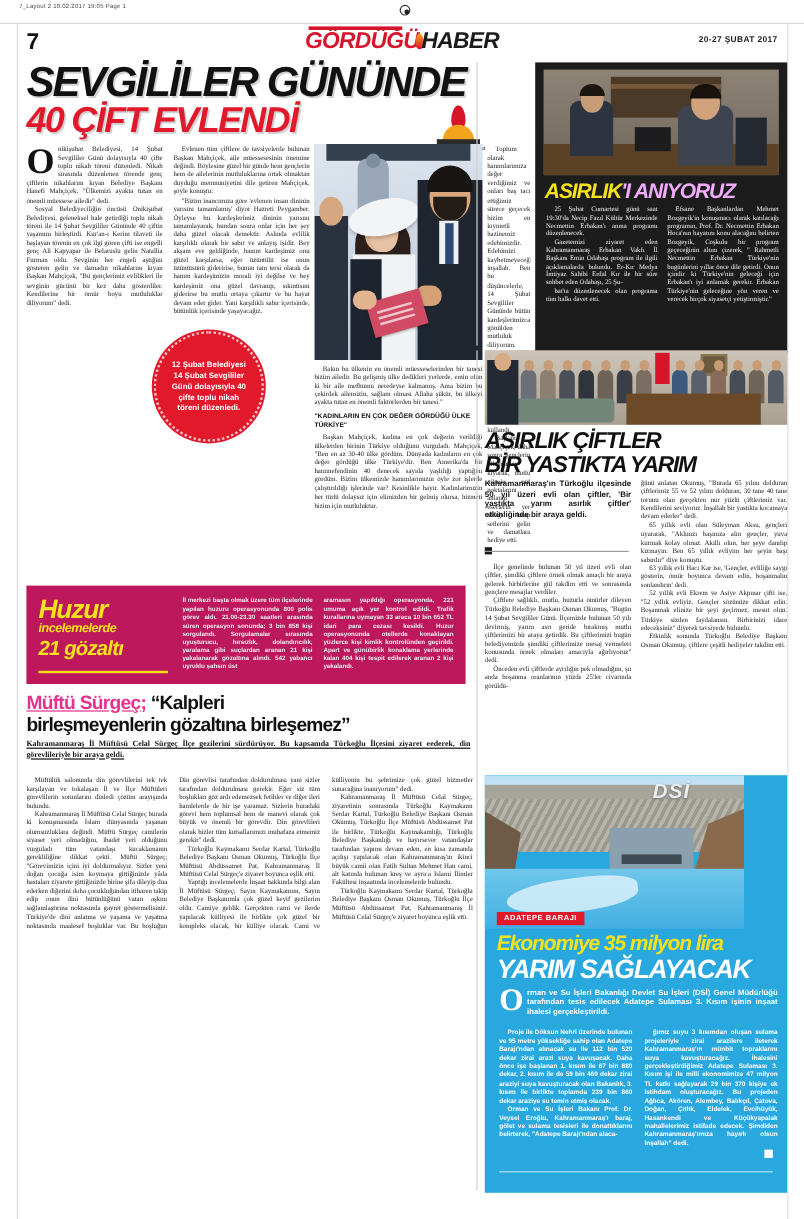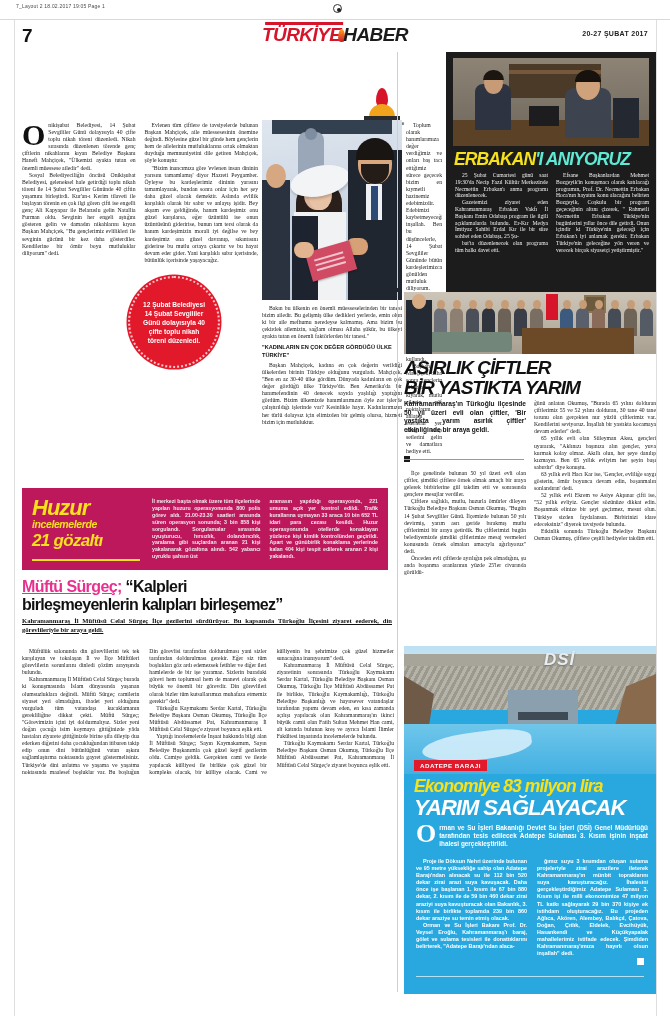--- a/index.html
+++ b/index.html
@@ -162,21 +162,21 @@
   .ep-m2hair { position: absolute; left: 122px; top: 12px; width: 26px; height: 12px; border-radius: 13px 13px 0 0; background: #17120d; }
   .ep-laptop { position: absolute; left: 76px; top: 48px; width: 30px; height: 20px; background: #1d1d1f; }
   .ep-chair { position: absolute; left: 160px; top: 40px; width: 26px; height: 40px; background: #242830; }
 
   .erb-title {
     position: absolute; left: 8px; top: 98px; width: 196px;
     font-size: 17.5px; font-weight: bold; font-style: italic;
     letter-spacing: -.9px; white-space: nowrap; line-height: 18px;
   }
   .erb-title .y { color: #f5e11c; }
-  .erb-title .w { color: #5eead4; font-style: italic; }
+  .erb-title .w { color: #f0abfc; font-style: italic; }
   .erb-cols {
     position: absolute; left: 9px; top: 120px; width: 194px; height: 118px;
     column-count: 2; column-gap: 8px;
   }
   .erb-cols p {
     margin: 0; font-family: "Liberation Serif", serif;
     font-size: 5.6px; line-height: 6.8px; color: #f0f0f0;
     text-align: justify;
   }
   .erb-cols p.ind { text-indent: 7px; }
@@ -313,21 +313,21 @@
     margin: 0; font-family: "Liberation Serif", serif;
     font-size: 5.7px; line-height: 7.1px; color: #1a1a1a; text-align: justify;
   }
   .yastik-c1 p.ind, .yastik-c2 p.ind { text-indent: 7px; }
 
   
   .adatepe {
     position: absolute; left: 404px; top: 646px; width: 252px; height: 348px;
     background: #29a8e0; overflow: hidden;
   }
-  .ad-photo { position: absolute; left: 0; top: 0; width: 252px; height: 128px; overflow: hidden; }
+  .ad-photo { position: absolute; left: 0; top: 0; width: 216px; height: 128px; overflow: hidden; }
   .ad-sky { position: absolute; left: 0; top: 0; width: 252px; height: 46px; background: linear-gradient(#bcdff2,#e7f3fa); }
   .ad-rock { position: absolute; left: 0; top: 8px; width: 252px; height: 56px; background: #a7a49a; }
   .ad-rock2 { position: absolute; left: 0; top: 20px; width: 252px; height: 44px; background: repeating-linear-gradient(118deg,#b6b3a8 0 3px,#9b988d 3px 6px); }
   .ad-cliffL { position: absolute; left: 0; top: 30px; width: 30px; height: 60px; background: #6f5a48; clip-path: polygon(0 0,100% 30%,78% 100%,0 100%); }
   .ad-cliffR { position: absolute; right: 0; top: 28px; width: 44px; height: 62px; background: #8a6a4c; clip-path: polygon(32% 20%,100% 0,100% 100%,0 100%); }
   .ad-building { position: absolute; left: 104px; top: 44px; width: 70px; height: 40px; background: #8ba0ae; }
   .ad-building::after { content:""; position:absolute; left:10px; top:22px; width:50px; height:8px; background:#3e4a54; }
   .ad-dsi {
     position: absolute; left: 140px; top: 4px;
     font-size: 17px; font-weight: bold; font-style: italic; color: #e9eef2;
@@ -381,25 +381,29 @@
   <div class="printmarks">
     <div class="slug">7_Layout 2  18.02.2017  19:05  Page 1</div>
     <div class="regmark"></div>
   </div>
   <div class="edgebar-l"></div>
   <div class="edgebar-r"></div>
 
   <div class="masthead">
     <div class="folio">7</div>
     <div class="logo">
-      <span class="redline"></span><span class="l1">TÜRKİYE</span><span class="flame"></span><span class="l2">HABER</span>
+      <span class="redline"></span><span class="l1">GÖRDÜĞÜ</span><span class="flame"></span><span class="l2">HABER</span>
     </div>
     <div class="issuedate">20-27 ŞUBAT 2017</div>
   </div>
 
+  <div class="headline-wrap">
+    <div class="hl1">SEVGİLİLER GÜNÜNDE</div>
+    <div class="hl2">40 ÇİFT EVLENDİ</div>
+  </div>
 
   <div class="muni">
     <span class="tulip"></span>
     <span class="dome"></span>
     <span class="base"></span>
     <span class="mtext">ONİKİŞUBAT BELEDİYESİ</span>
   </div>
 
   <div class="mainphoto">
     <span class="mp-sky"></span>
@@ -435,21 +439,21 @@
       <span class="ep-chair"></span>
       <span class="ep-m1"></span>
       <span class="ep-m1h"></span>
       <span class="ep-m1hair"></span>
       <span class="ep-m2"></span>
       <span class="ep-m2h"></span>
       <span class="ep-m2hair"></span>
       <span class="ep-laptop"></span>
     </div>
     <div class="erb-title">
-      <span class="y">ERBAKAN</span><span class="w">'I ANIYORUZ</span>
+      <span class="y">ASIRLIK</span><span class="w">'I ANIYORUZ</span>
     </div>
     <div class="erb-cols">
       <p class="ind">25 Şubat Cumartesi günü saat 19:30'da Necip Fazıl Kültür Merkezinde Necmettin Erbakan'ı anma programı düzenlenecek.</p>
       <p class="ind">Gazetemizi ziyaret eden Kahramanmaraş Erbakan Vakfı İl Başkanı Emin Odabaşı program ile ilgili açıklamalarda bulundu. Er-Kır Medya İmtiyaz Sahibi Erdal Kır ile bir süre sohbet eden Odabaşı, 25 Şu-</p>
       <p class="ind">bat'ta düzenlenecek olan programa tüm halkı davet etti.</p>
       <p class="ind">Efsane Başkanlardan Mehmet Bozgeyik'in konuşmacı olarak katılacağı programın, Prof. Dr. Necmettin Erbakan Hoca'nın hayatını konu alacağını belirten Bozgeyik, Coşkulu bir program geçeceğinin altını çizerek, " Rahmetli Necmettin Erbakan Türkiye'nin bugünlerini yıllar önce dile getirdi. Onun içindir ki Türkiye'nin geleceği için Erbakan'ı iyi anlamak gerekir. Erbakan Türkiye'nin geleceğine yön veren ve verecek birçok siyasetçi yetiştirmiştir."</p>
     </div>
   </div>
 
   <div class="art-body">
@@ -484,21 +488,21 @@
     <div class="huzur-text">
       <p>İl merkezi başta olmak üzere tüm ilçelerinde yapılan huzuru operasyonunda 800 polis görev aldı. 21.00-23.30 saatleri arasında süren operasyon sonunda; 3 bin 858 kişi sorgulandı. Sorgulamalar sırasında uyuşturucu, hırsızlık, dolandırıcılık, yaralama gibi suçlardan aranan 21 kişi yakalanarak gözaltına alındı. 542 yabancı uyruklu şahsın üst</p>
       <p>aramasın yapıldığı operasyonda, 221 umuma açık yer kontrol edildi. Trafik kurallarına uymayan 33 araca 10 bin 652 TL idari para cezası kesildi. Huzur operasyonunda otellerde konaklayan yüzlerce kişi kimlik kontrolünden geçirildi. Apart ve günübirlik konaklama yerlerinde kalan 404 kişi tespit edilerek aranan 2 kişi yakalandı.</p>
     </div>
   </div>
 
   <div class="muftu-head">
     <div class="muftu-l1">
       <span class="pink">Müftü Sürgeç;</span><span> “Kalpleri</span>
     </div>
-    <div class="muftu-l2">birleşmeyenlerin kalıpları birleşemez”</div>
+    <div class="muftu-l2">birleşmeyenlerin gözaltına birleşemez”</div>
     <div class="muftu-lead">Kahramanmaraş İl Müftüsü Celal Sürgeç İlçe gezilerini sürdürüyor. Bu kapsamda Türkoğlu İlçesini ziyaret eederek, din görevlileriyle bir araya geldi.</div>
   </div>
 
   <div class="muftu-body">
     <p class="ind">Müftülük salonunda din görevlilerini tek tek karşılayan ve tokalaşan İl ve İlçe Müftüleri görevlilerin sorunlarını dinledi çözüm arayışında bulundu.</p>
     <p class="ind">Kahramanmaraş İl Müftüsü Celal Sürgeç burada ki konuşmasında İslam dünyasında yaşanan olumsuzluklara değindi. Müftü Sürgeç camilerin siyaset yeri olmadığını, ibadet yeri olduğunu vurguladı tüm vatandaşı kucaklamanın gerekliliğine dikkat çekti. Müftü Sürgeç; "Görevimizin içini iyi doldurmalıyız. Sizler yeni doğan çocuğa isim koymaya gittiğinizde yâda hastaları ziyarete gittiğinizde birine şifa dileyip dua ederken diğerini doha çocukluğundan itibaren takip edip onun dini bütünlüğünü vatan aşkını sağlamlaştırma noktasında gayret göstermelisiniz. Türkiye'de dini anlatma ve yaşama ve yaşatma noktasında maalesef boşluklar var. Bu boşluğun Din görevlisi tarafından doldurulması yani sizler tarafından doldurulması gerekir. Eğer siz tüm boşlukları göz ardı edemezsek fetihler ve diğer ileri hamlelerde de bir işe yaramaz. Sizlerin buradaki görevi hem toplumsal hem de manevi olarak çok büyük ve önemli bir görevdir. Din görevlileri olarak bizler tüm kutsallarımızı muhafaza etmemiz gerekir" dedi.</p>
     <p class="ind">Türkoğlu Kaymakamı Serdar Kartal, Türkoğlu Belediye Başkanı Osman Okumuş, Türkoğlu İlçe Müftüsü Abdüssamet Pat, Kahramanmaraş İl Müftüsü Celal Sürgeç'e ziyaret boyunca eşlik etti.</p>
     <p class="ind">Yaptığı incelemelerde İnşaat hakkında bilgi alan İl Müftüsü Sürgeç; Sayın Kaymakamım, Sayın Belediye Başkanımla çok güzel keyif gezilerim oldu. Camiye geldik. Gerçekten cami ve ilerde yapılacak külliyesi ile birlikte çok güzel bir kompleks olacak, bir külliye olacak. Cami ve külliyenin bu şehrimize çok güzel hizmetler sunacağına inanıyorum" dedi.</p>
     <p class="ind">Kahramanmaraş İl Müftüsü Celal Sürgeç, ziyaretinin sonrasında Türkoğlu Kaymakamı Serdar Kartal, Türkoğlu Belediye Başkanı Osman Okumuş, Türkoğlu İlçe Müftüsü Abdüssamet Pat ile birlikte, Türkoğlu Kaymakamlığı, Türkoğlu Belediye Başkanlığı ve hayırsever vatandaşlar tarafından yapımı devam eden, en kısa zamanda açılışı yapılacak olan Kahramanmaraş'ın ikinci büyük camii olan Fatih Sultan Mehmet Han cami, alt katında bulunan kreş ve ayrıca İslami İlimler Fakültesi inşaatında incelemelerde bulundu.</p>
     <p class="ind">Türkoğlu Kaymakamı Serdar Kartal, Türkoğlu Belediye Başkanı Osman Okumuş, Türkoğlu İlçe Müftüsü Abdüssamet Pat, Kahramanmaraş İl Müftüsü Celal Sürgeç'e ziyaret boyunca eşlik etti.</p>
@@ -557,21 +561,21 @@
       <span class="ad-rock"></span>
       <span class="ad-rock2"></span>
       <span class="ad-cliffL"></span>
       <span class="ad-cliffR"></span>
       <span class="ad-building"></span>
       <span class="ad-water"></span>
       <span class="ad-foam"></span>
       <span class="ad-dsi">DSİ</span>
     </div>
     <div class="ad-tag">ADATEPE BARAJI</div>
-    <div class="ad-t1">Ekonomiye 83 milyon lira</div>
+    <div class="ad-t1">Ekonomiye 35 milyon lira</div>
     <div class="ad-t2">YARIM SAĞLAYACAK</div>
     <div class="ad-intro">
       <span class="dc">O</span><span>rman ve Su İşleri Bakanlığı Devlet Su İşleri (DSİ) Genel Müdürlüğü tarafından tesis edilecek Adatepe Sulaması 3. Kısım işinin inşaat ihalesi gerçekleştirildi.</span>
     </div>
     <div class="ad-cols">
       <p class="ind">Proje ile Döksun Nehri üzerinde bulunan ve 95 metre yüksekliğe sahip olan Adatepe Barajı'ndan alınacak su ile 112 bin 520 dekar zirai arazi suya kavuşacak. Daha önce işe başlanan 1. kısım ile 67 bin 880 dekar, 2. kısım ile de 59 bin 460 dekar zirai araziyi suya kavuşturacak olan Bakanlık, 3. kısım ile birlikte toplamda 239 bin 860 dekar araziye su temin etmiş olacak.</p>
       <p class="ind">Orman ve Su İşleri Bakanı Prof. Dr. Veysel Eroğlu, Kahramanmaraş'ı baraj, gölet ve sulama tesisleri ile donattıklarını belirterek, "Adatepe Barajı'ndan alaca-</p>
       <p class="ind">ğımız suyu 3 kısımdan oluşan sulama projeleriyle zirai arazilere ileterek Kahramanmaraş'ın münbit topraklarını suya kavuşturacağız. İhalesini gerçekleştirdiğimiz Adatepe Sulaması 3. Kısım işi ile milli ekonomimize 47 milyon TL katkı sağlayarak 29 bin 370 kişiye ek istihdam oluşturacağız. Bu projeden Ağlıca, Akören, Alembey, Balıkçıl, Çatova, Doğan, Çıtlık, Eldelek, Evcihüyük, Hasankendi ve Küçükyapalak mahallelerimiz istifade edecek. Şimdiden Kahramanmaraş'ımıza hayırlı olsun inşallah" dedi.</p>
     </div>
     <div class="ad-endsq"></div>

